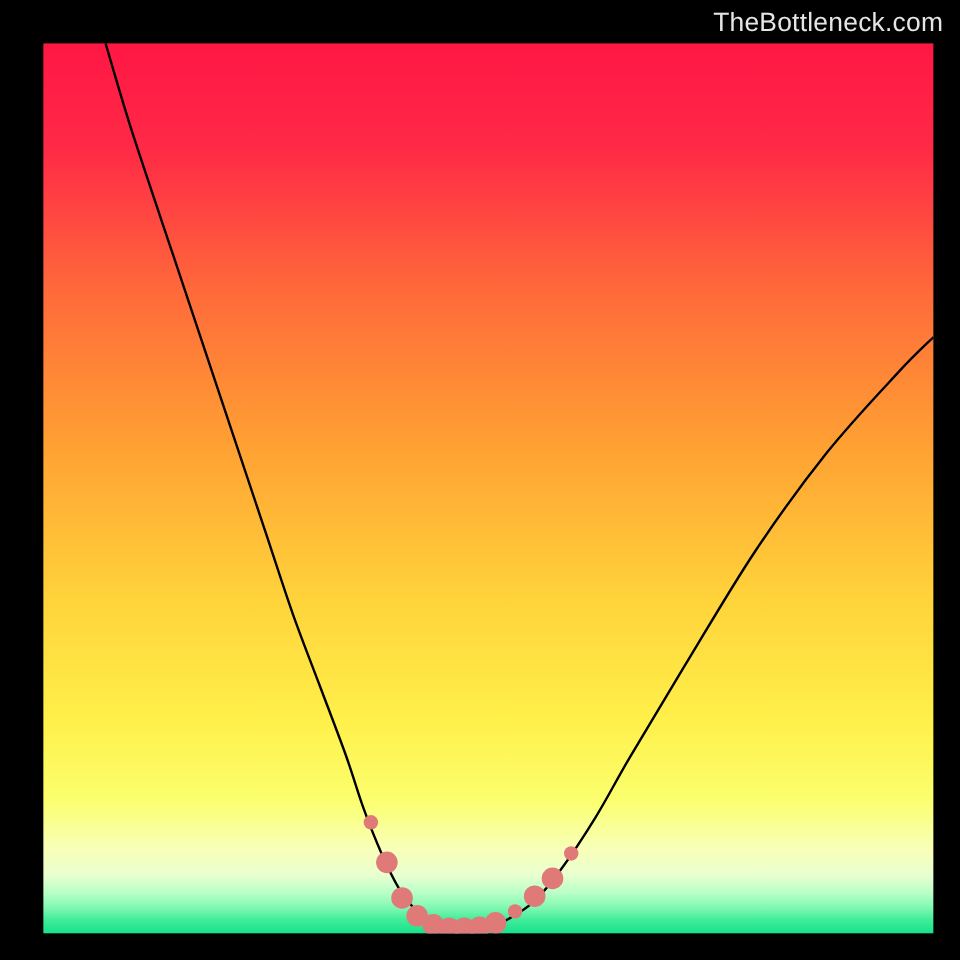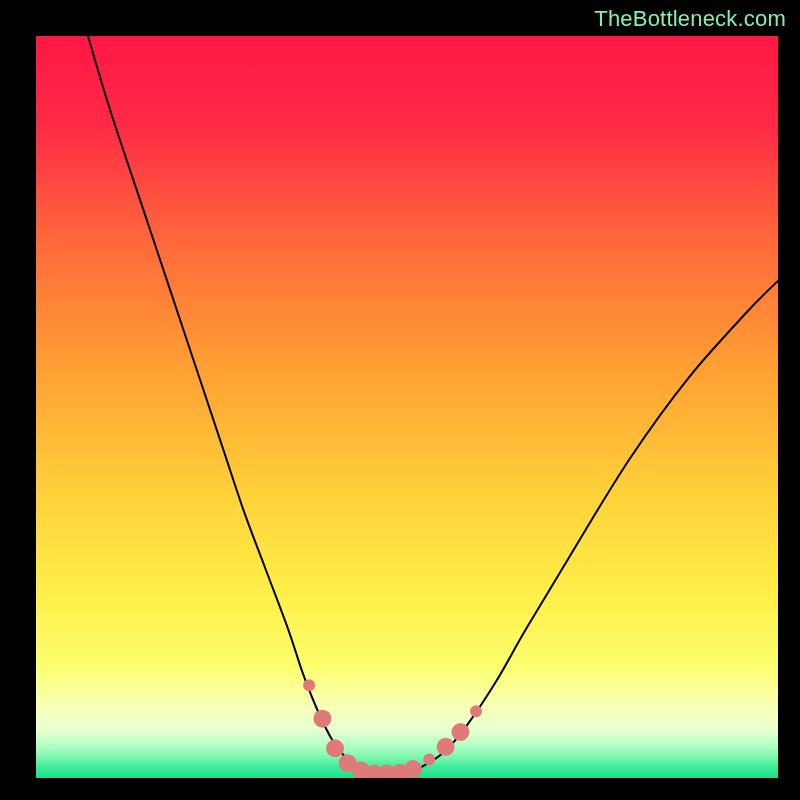--- a/index.html
+++ b/index.html
@@ -24,21 +24,21 @@
     left: 36px;
     top: 36px;
     width: 742px;
     height: 742px;
     
   }
   .attrib {
     position: absolute;
     top: 6px;
     right: 14px;
-    color: #86efac;
+    color: #e5e5e5;
     font-size: 22px;
     letter-spacing: 0.2px;
     font-weight: 500;
   }
   svg {
     display: block;
   }
 </style>
 </head>
 <body>

